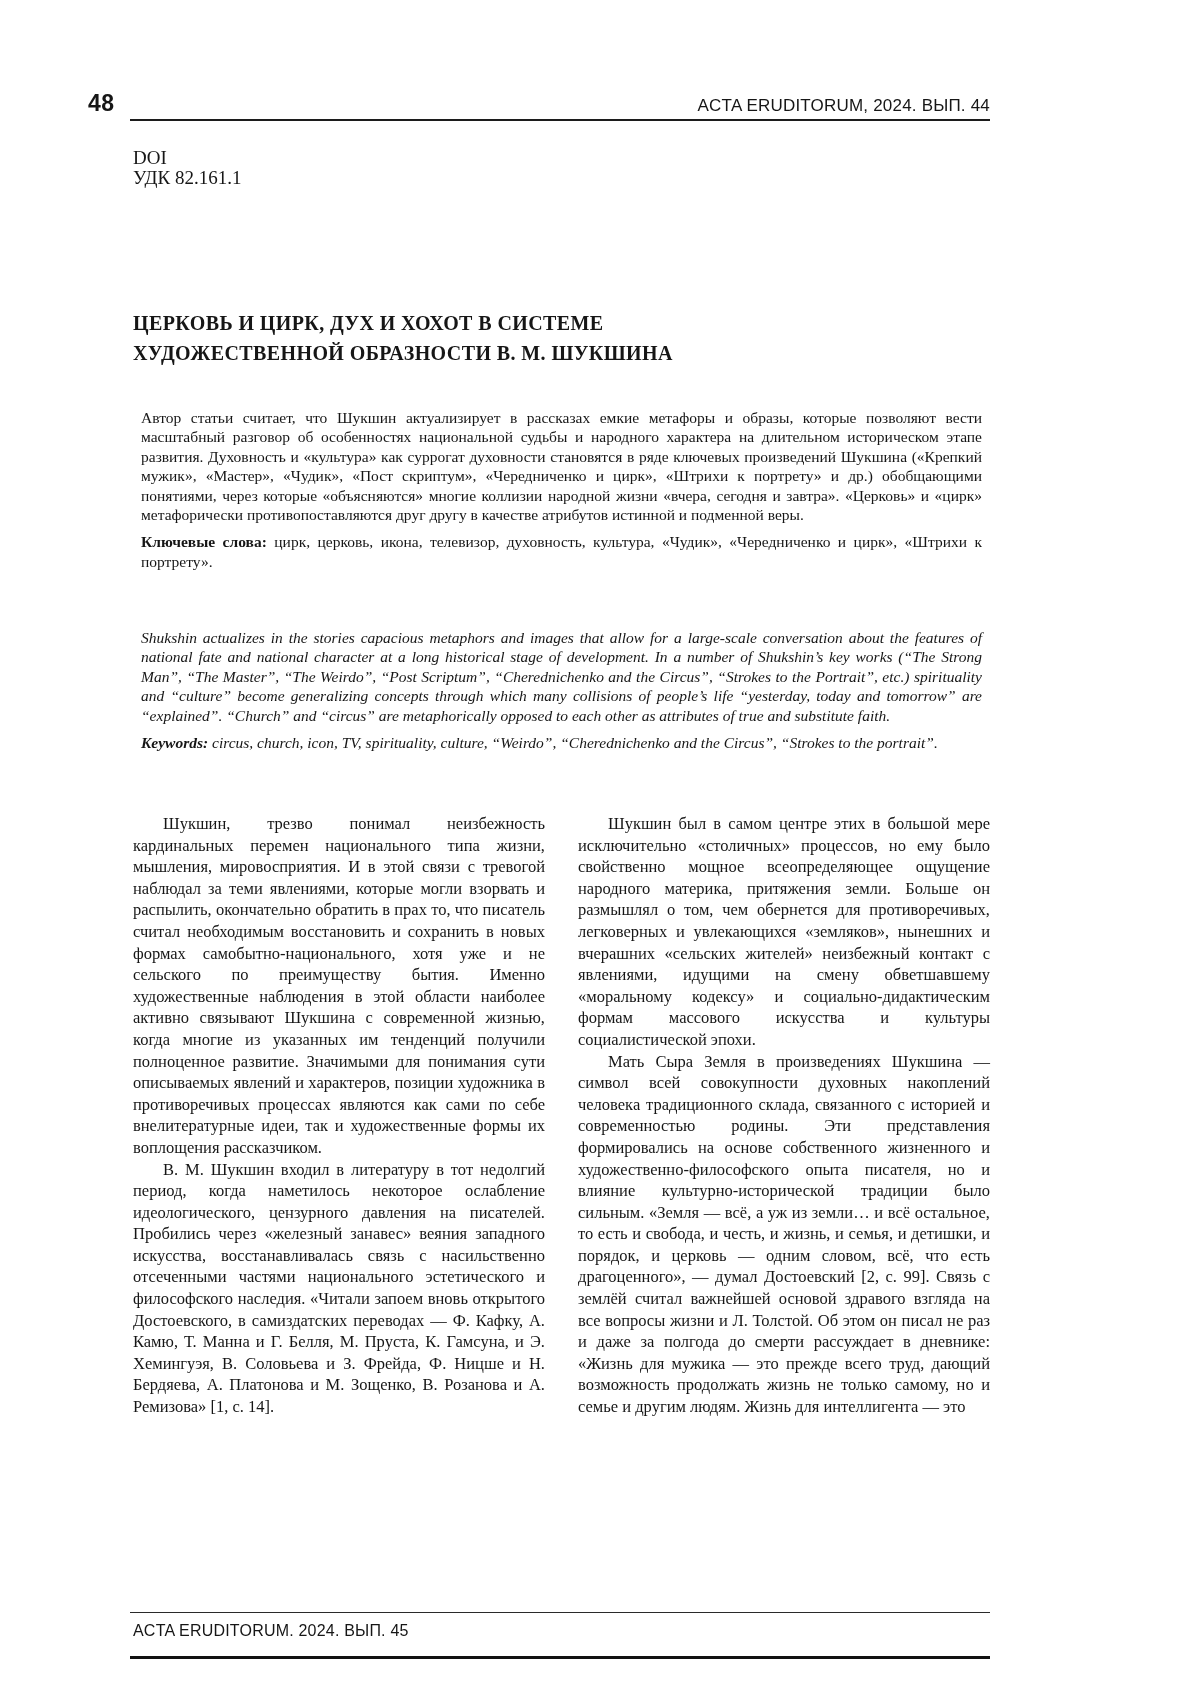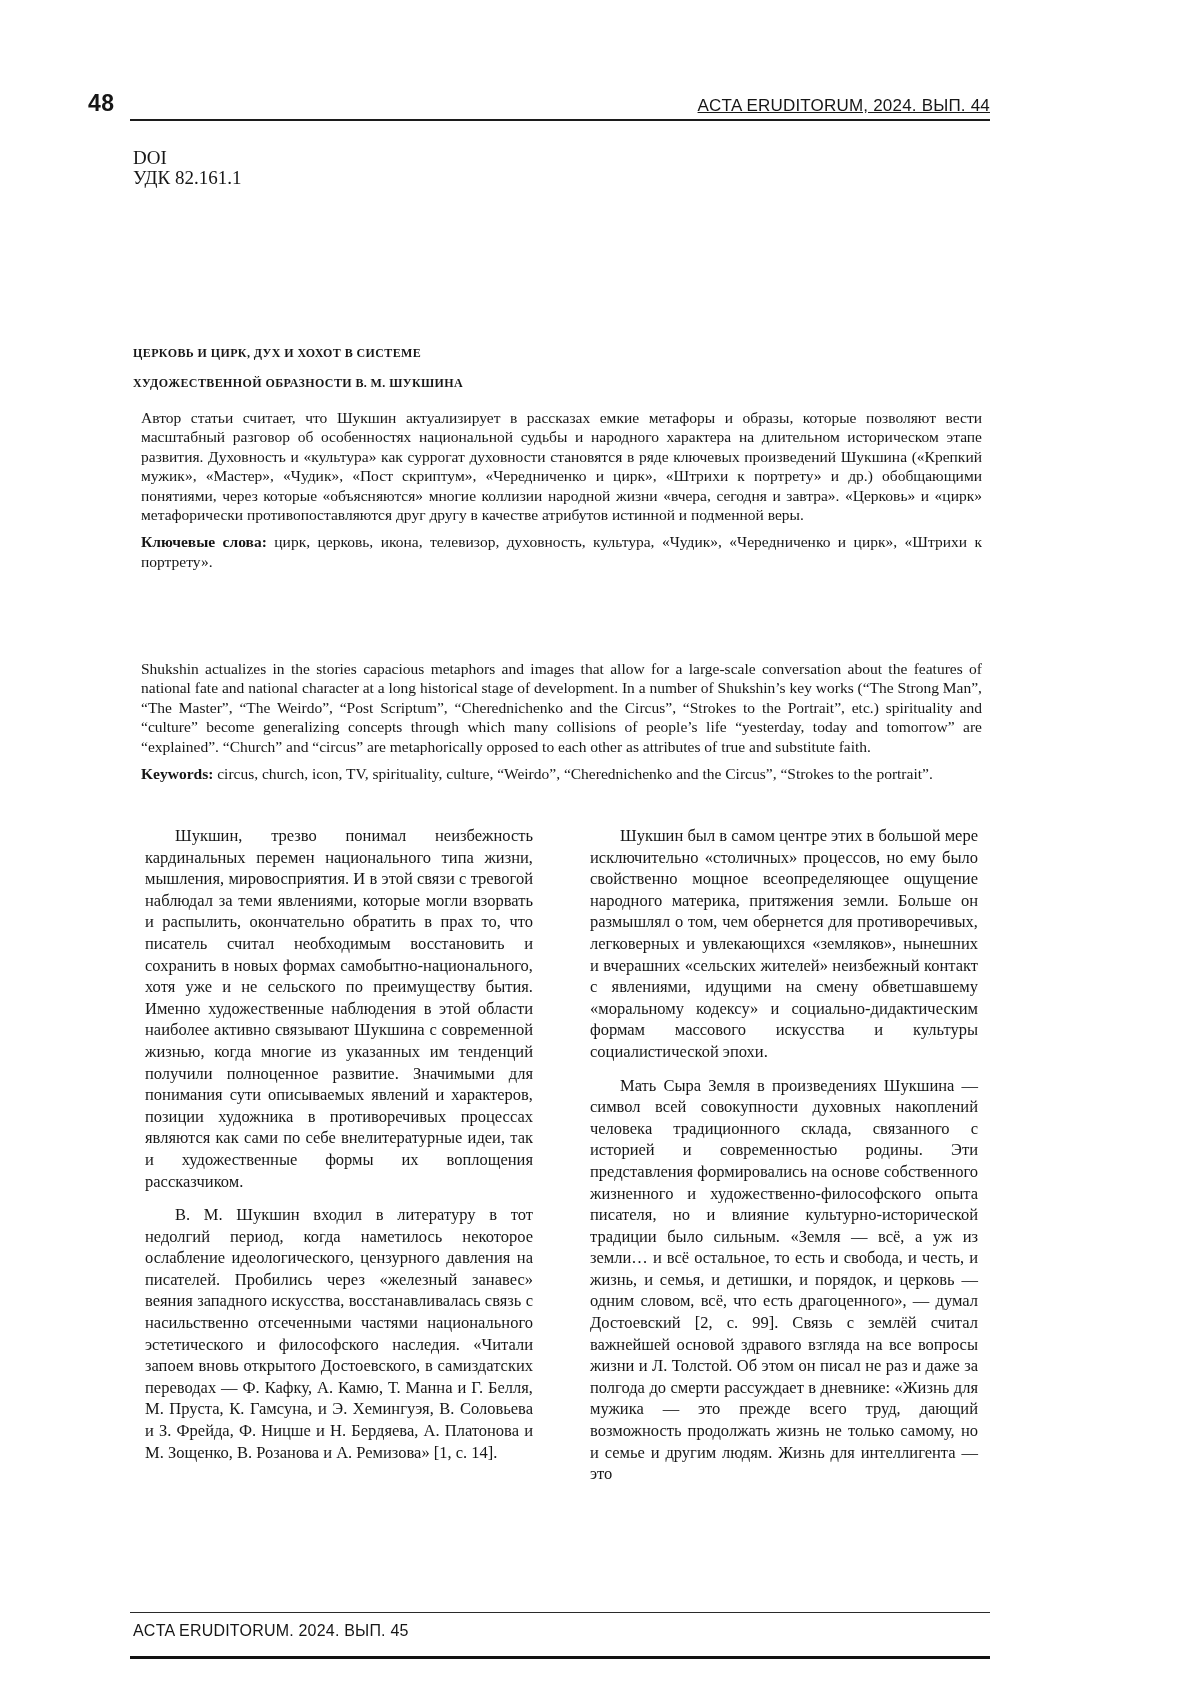--- a/index.html
+++ b/index.html
@@ -28,21 +28,20 @@
   .page-number {
     font-family: "Liberation Sans", sans-serif;
     font-weight: 700;
     font-size: 23px;
     letter-spacing: 0.5px;
   }
   .journal-name {
     font-family: "Liberation Sans", sans-serif;
     font-size: 17px;
     letter-spacing: 0.2px;
-    text-decoration: underline;
   }
   .header-rule {
     position: absolute;
     left: 130px;
     top: 119px;
     width: 860px;
     height: 2px;
     background: #1c1c1c;
   }
 
@@ -62,40 +61,40 @@
     top: 213px;
     font-size: 16.5px;
     line-height: 22.5px;
   }
   .bold { font-weight: 700; }
 
   
   .title-ru {
     position: absolute;
     left: 133px;
-    top: 338px;
+    top: 308px;
     margin: 0;
-    font-size: 12px;
+    font-size: 20px;
     line-height: 30px;
     font-weight: 700;
     letter-spacing: 0.4px;
   }
   .title-line { display: block; }
 
   
   .abstract-ru, .abstract-en {
     position: absolute;
     left: 133px;
     width: 857px;
     font-size: 15.5px;
     line-height: 19.4px;
     text-align: justify;
   }
   .abstract-ru { top: 400px; }
-  .abstract-en { top: 651px; }
+  .abstract-en { top: 620px; font-style: italic; }
   .abstract-text, .keywords { margin: 8px; }
 
   
   .author-en {
     position: absolute;
     left: 133px;
     top: 601px;
     font-size: 15.5px;
     line-height: 21.5px;
   }
@@ -104,21 +103,21 @@
   .columns {
     position: absolute;
     left: 133px;
     top: 813px;
     width: 857px;
     display: flex;
     gap: 33px;
   }
   .column { width: 412px; }
   .body-par {
-    margin: 12px;
+    margin: 0;
     font-size: 16.5px;
     line-height: 21.6px;
     text-align: justify;
     text-indent: 30px;
   }
 
   
   .page-footer {
     position: absolute;
     left: 130px;

